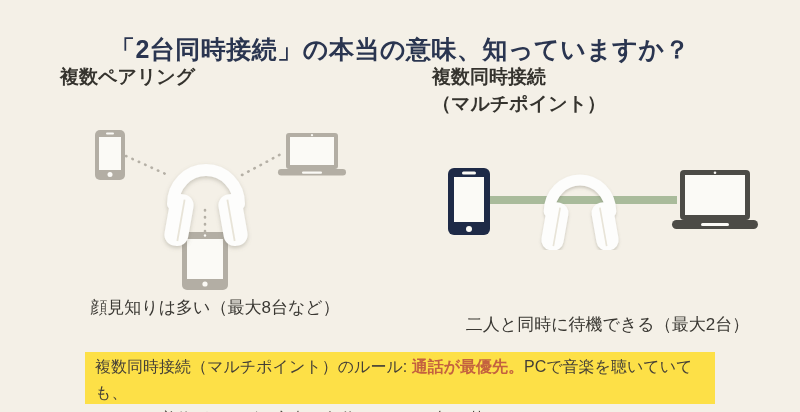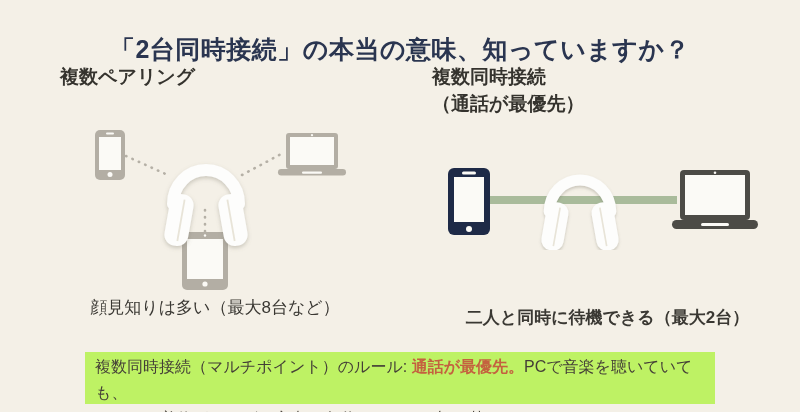--- a/index.html
+++ b/index.html
@@ -28,45 +28,45 @@
   .illustration{position:absolute;}
   .illu-left{left:60px;top:122px;}
   .illu-right{left:435px;top:145px;}
   .caption{
     position:absolute;
     text-align:center;
     font-size:17px;color:#3a3833;
     line-height:23px;
   }
   .caption.left{left:30px;top:296px;width:370px;}
-  .caption.right{left:450px;top:306px;width:315px;font-weight:bold;}
+  .caption.right{left:450px;top:313px;width:315px;}
   .note-box{
     position:absolute;left:85px;top:352px;width:630px;height:52px;
-    background:#bef264;
+    background:#fde047;
     font-size:16px;color:#443f37;
     line-height:26px;
     padding:2px 0 0 10px;
     box-sizing:border-box;
   }
   .note-highlight{color:#c4623f;font-weight:bold;}
 </style>
 </head>
 <body>
 
 <div class="stage">
 
   <div class="title">「2台同時接続」の本当の意味、知っていますか？</div>
 
   <div class="panel-heading left">
     <div>複数ペアリング</div>
   </div>
 
   <div class="panel-heading right">
     <div>複数同時接続</div>
-    <div>（通話が最優先）</div>
+    <div>（マルチポイント）</div>
   </div>
 
   <svg class="illustration illu-left" width="320" height="175" viewBox="0 0 320 175">
     <defs>
       <filter id="hpShadow" x="-30%" y="-30%" width="160%" height="160%">
         <feDropShadow dx="0" dy="2" stdDeviation="2" flood-color="#7a7668" flood-opacity="0.35"></feDropShadow>
       </filter>
     </defs>
 
     <g stroke="#b5b0a6" stroke-width="2.6" stroke-linecap="round" stroke-dasharray="0.5 6.5">

